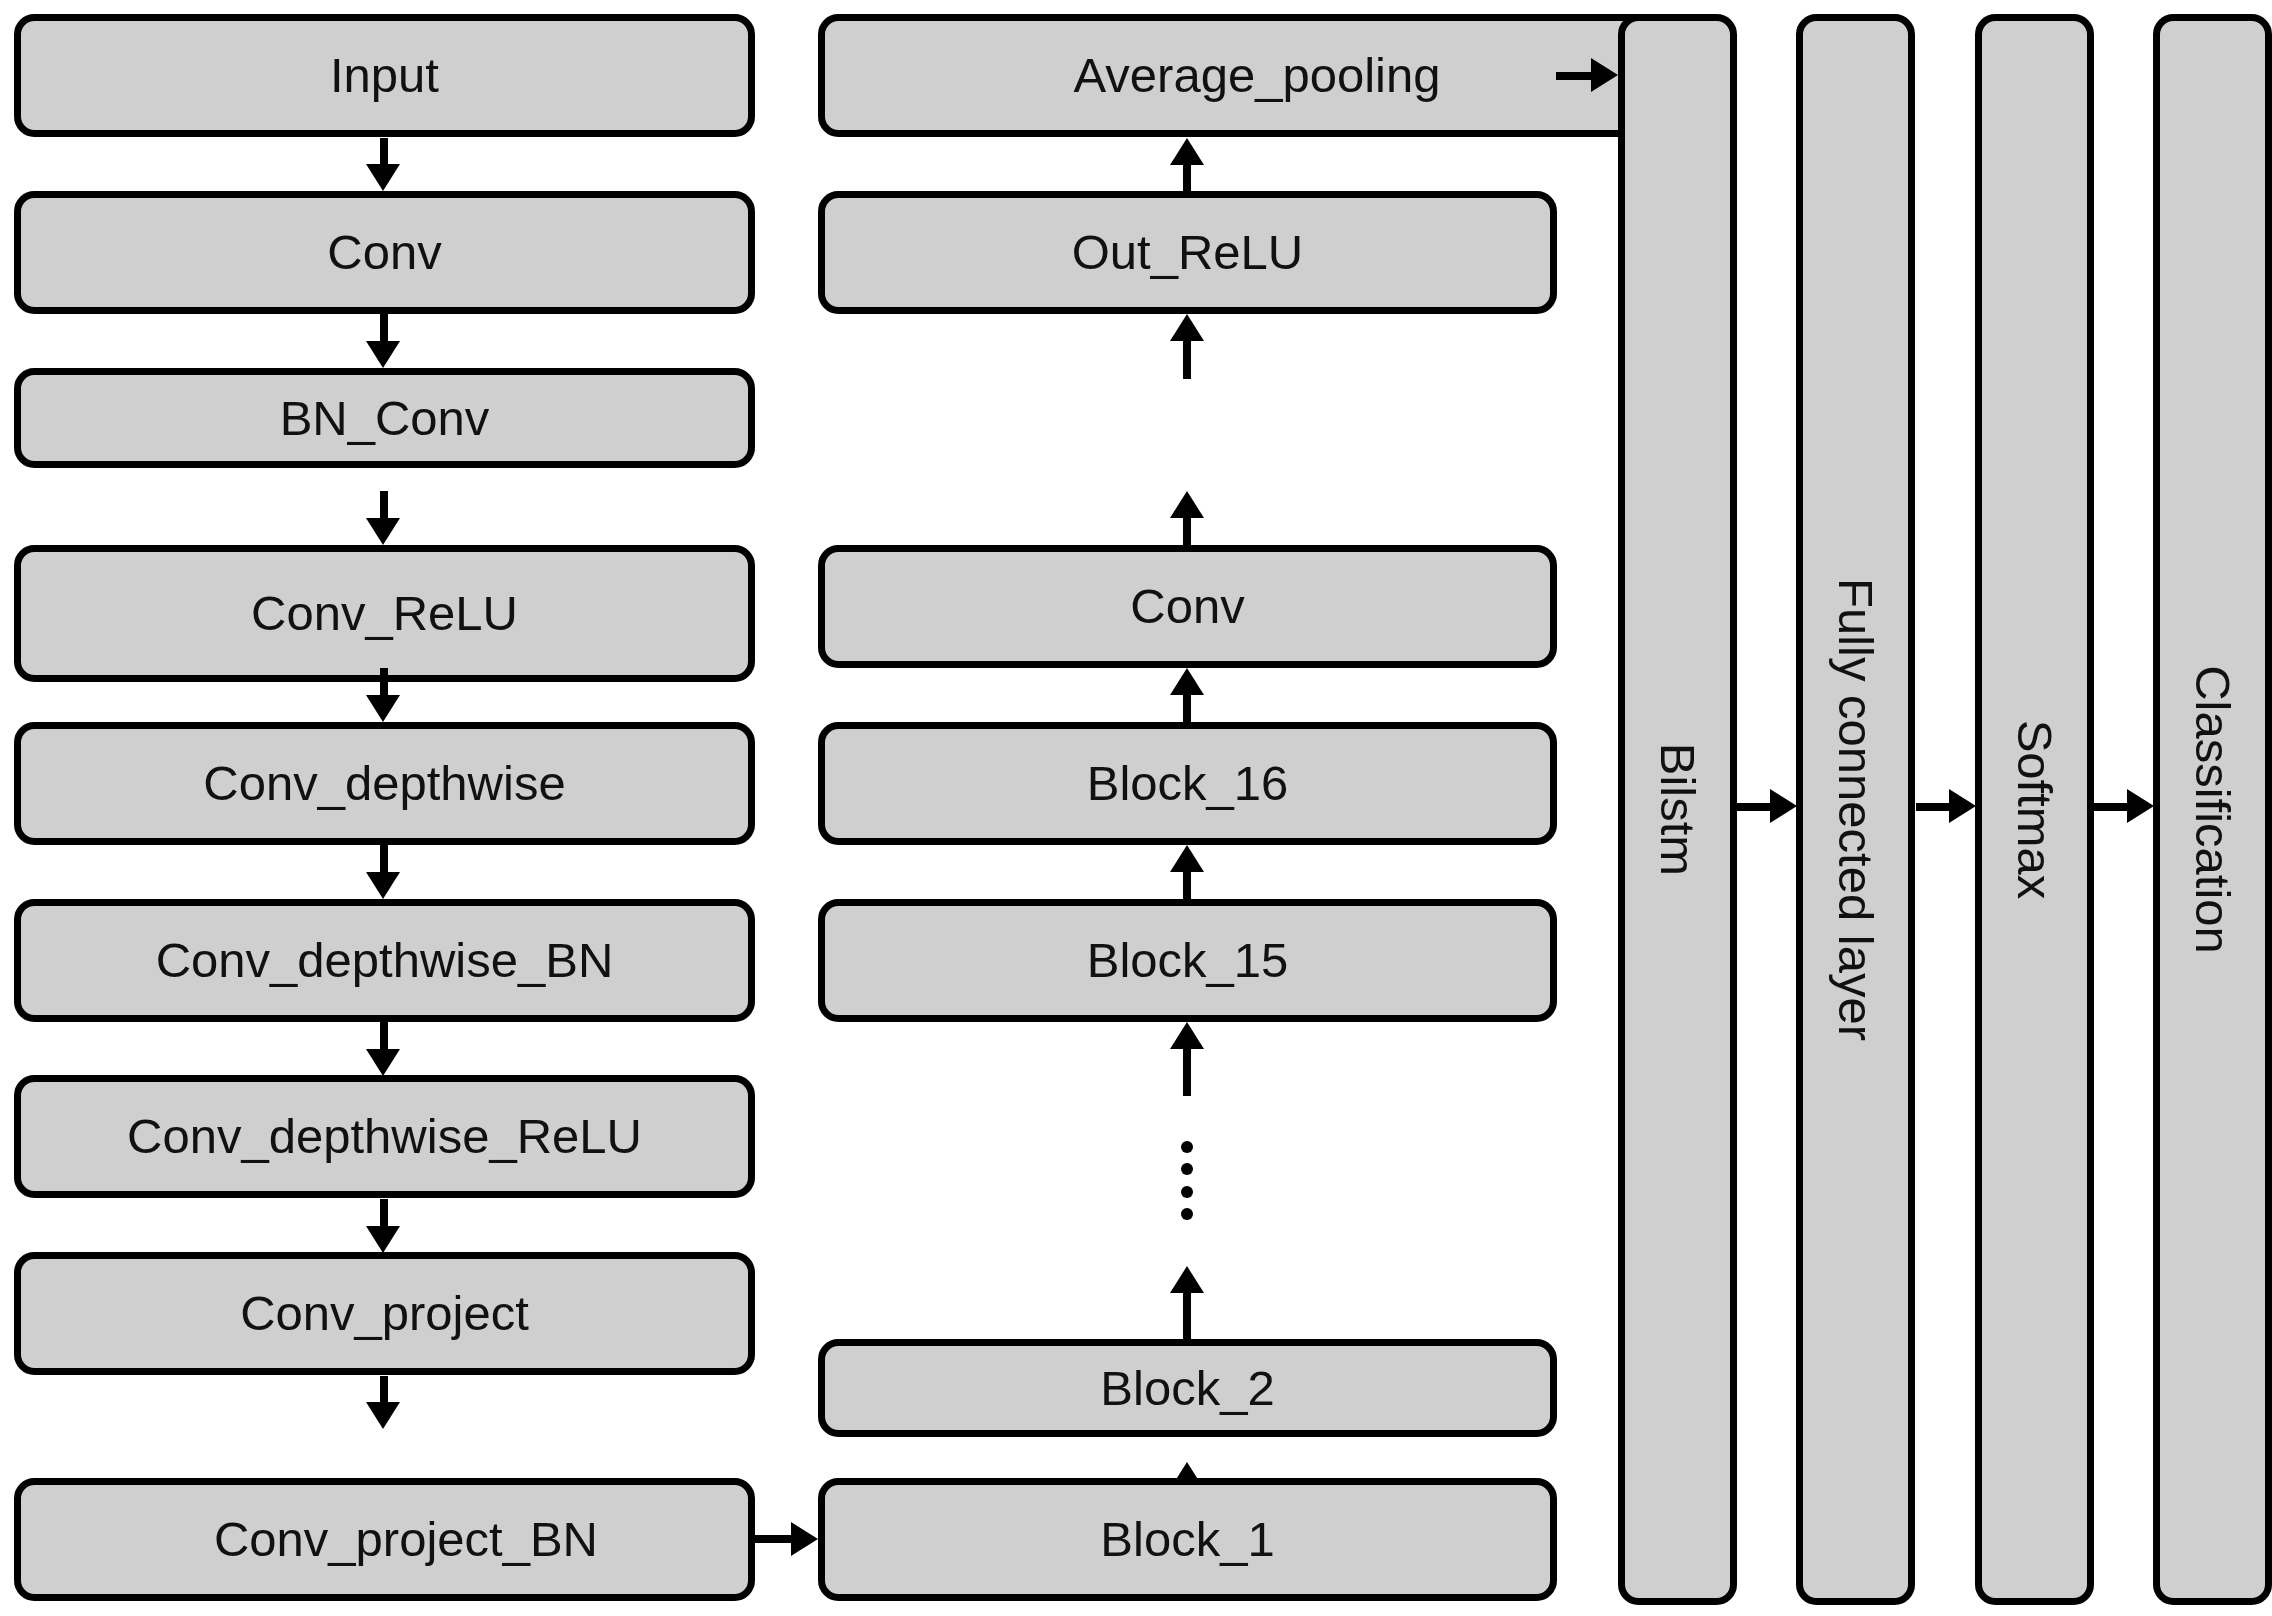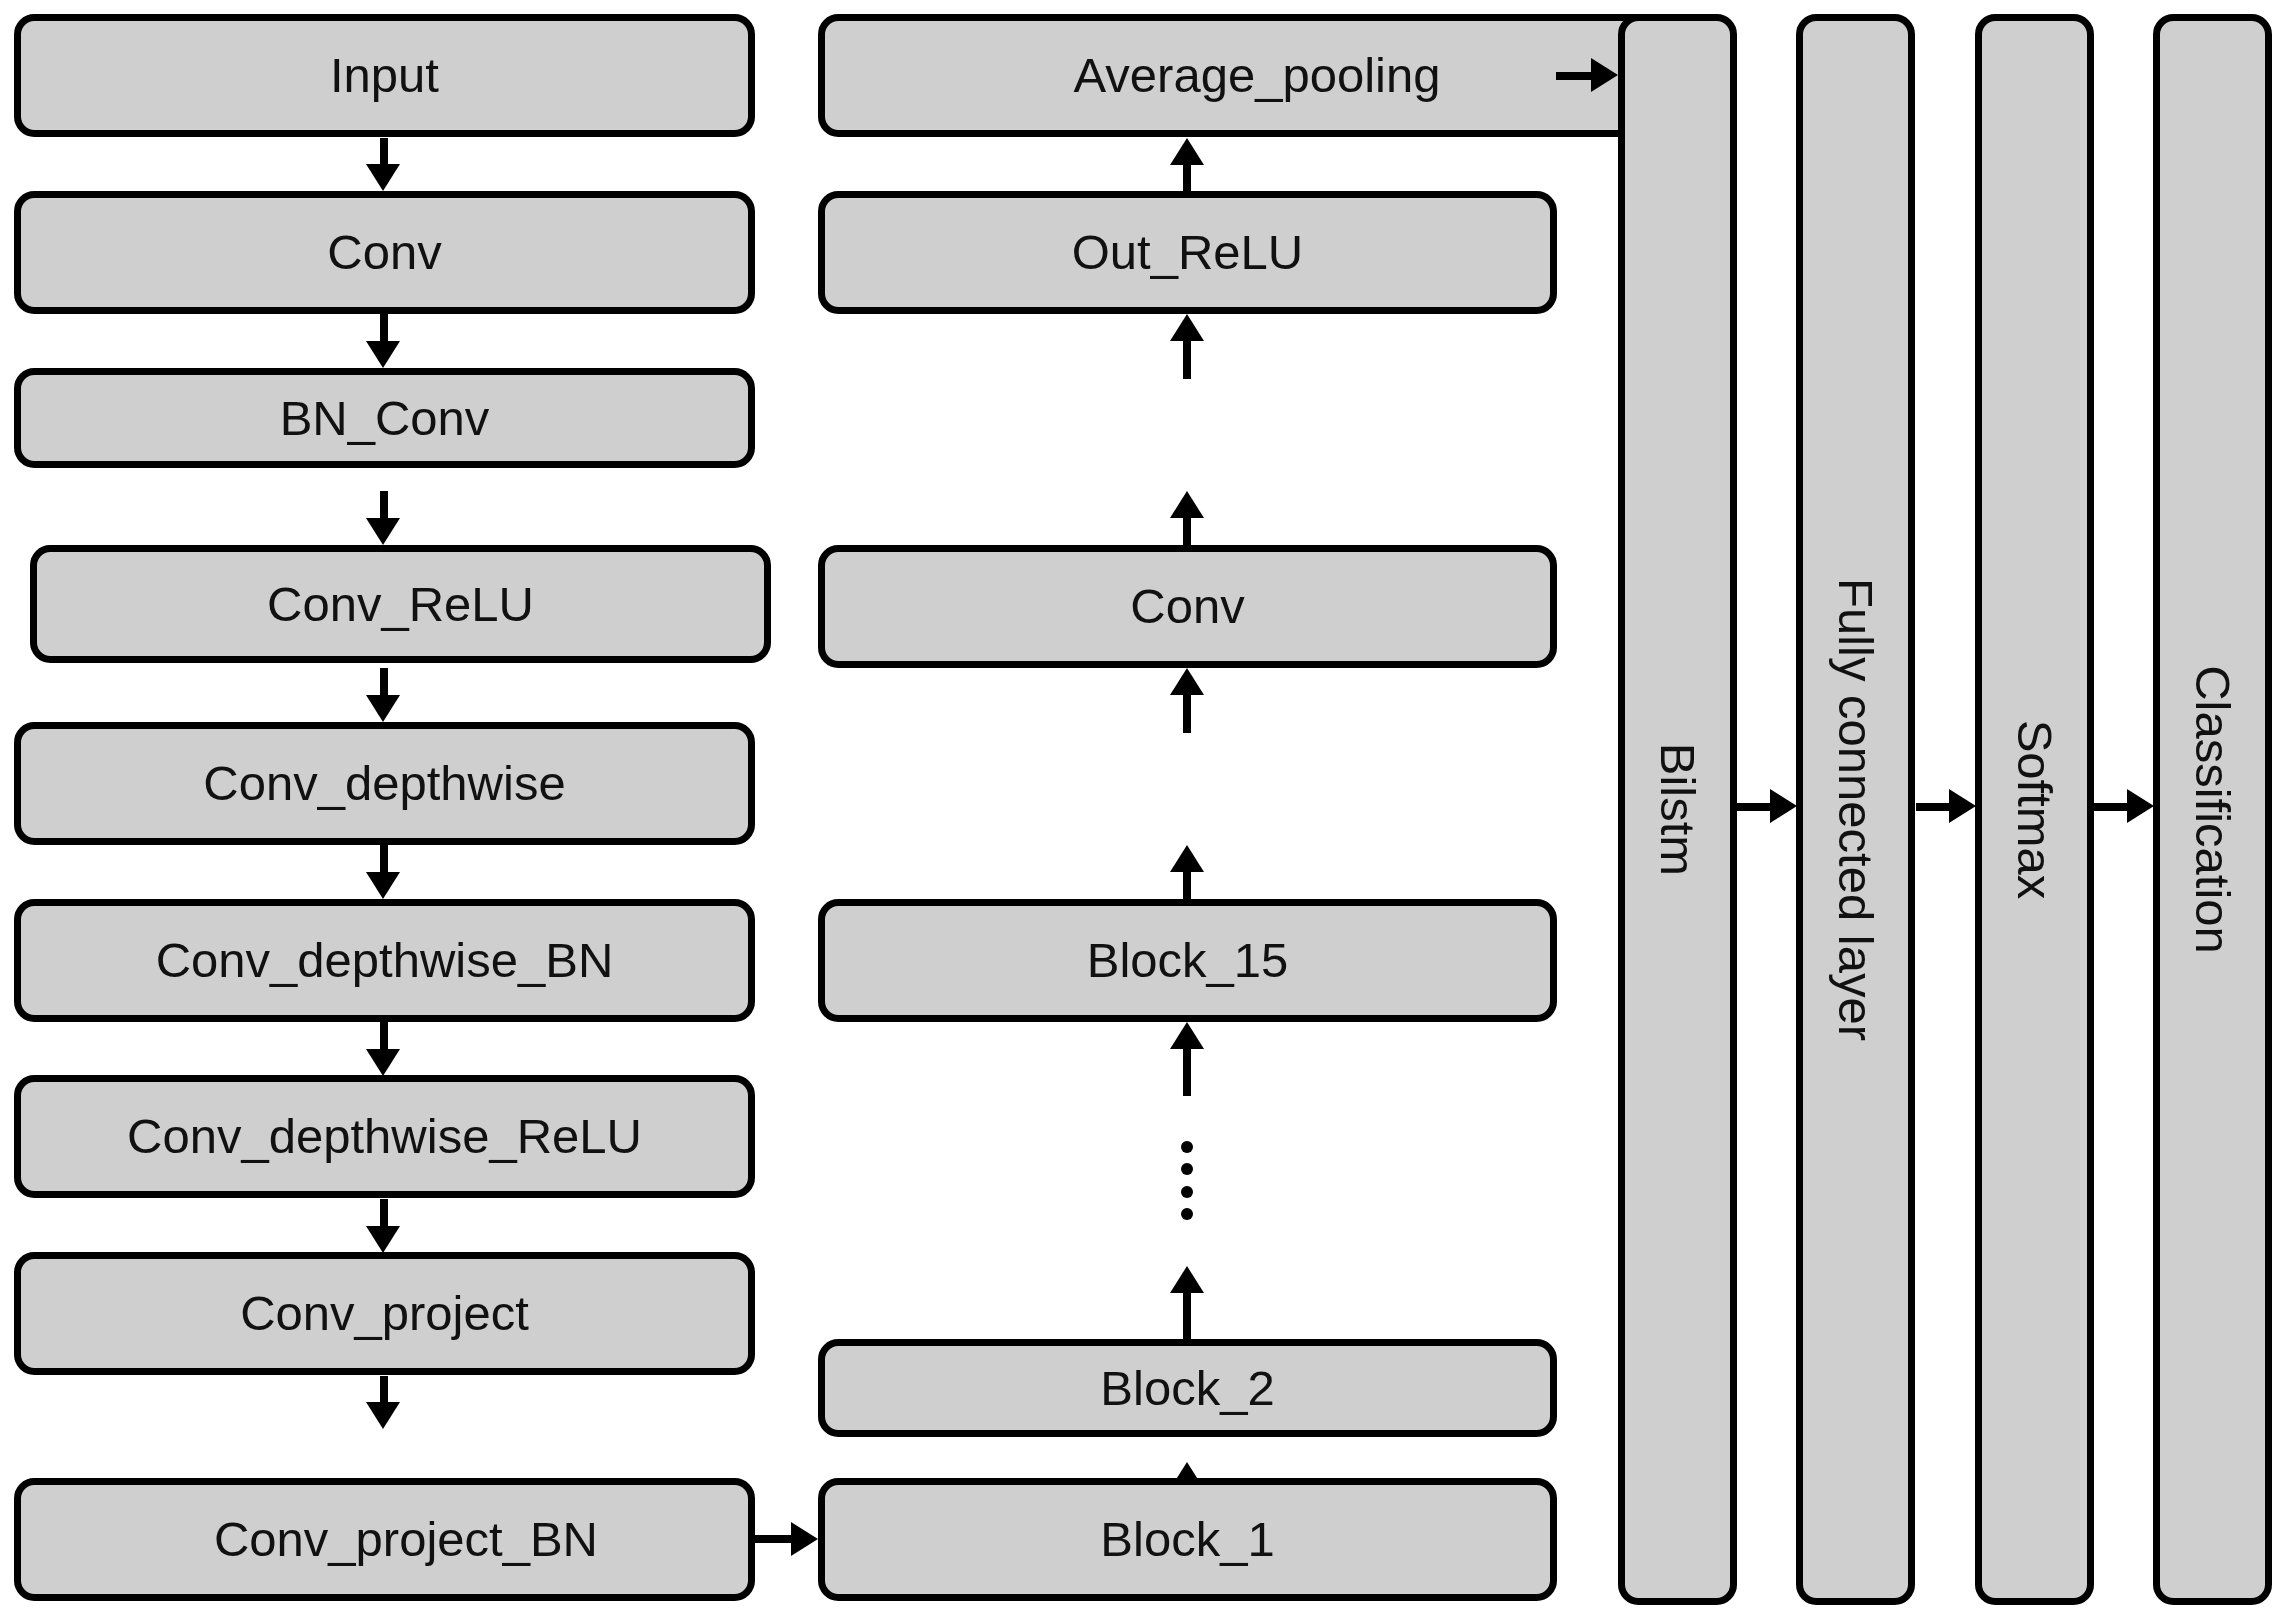--- a/index.html
+++ b/index.html
@@ -112,21 +112,21 @@
   </div>
   <div class="arrow-v" style="left:380px; top:314px; height:38px;"></div>
   <div class="arrow-head-down" style="left:366px; top:341px;"></div>
 
   <div class="node" style="left:14px; top:368px; width:741px; height:100px;">
     <span class="label">BN_Conv</span>
   </div>
   <div class="arrow-v" style="left:380px; top:491px; height:38px;"></div>
   <div class="arrow-head-down" style="left:366px; top:518px;"></div>
 
-  <div class="node" style="left:30px; top:545px; width:741px; height:118px;">
+  <div class="node" style="left:14px; top:545px; width:741px; height:137px;">
     <span class="label">Conv_ReLU</span>
   </div>
   <div class="arrow-v" style="left:380px; top:668px; height:38px;"></div>
   <div class="arrow-head-down" style="left:366px; top:695px;"></div>
 
   <div class="node" style="left:14px; top:722px; width:741px; height:123px;">
     <span class="label">Conv_depthwise</span>
   </div>
   <div class="arrow-v" style="left:380px; top:845px; height:38px;"></div>
   <div class="arrow-head-down" style="left:366px; top:872px;"></div>
@@ -170,20 +170,23 @@
 
   <div class="arrow-v" style="left:1183px; top:518px; height:38px;"></div>
   <div class="arrow-head-up" style="left:1170px; top:491px;"></div>
 
   <div class="node" style="left:818px; top:545px; width:739px; height:123px;">
     <span class="label">Conv</span>
   </div>
   <div class="arrow-v" style="left:1183px; top:695px; height:38px;"></div>
   <div class="arrow-head-up" style="left:1170px; top:668px;"></div>
 
+  <div class="node" style="left:818px; top:722px; width:739px; height:123px;">
+    <span class="label">Block_16</span>
+  </div>
   <div class="arrow-v" style="left:1183px; top:872px; height:38px;"></div>
   <div class="arrow-head-up" style="left:1170px; top:845px;"></div>
 
   <div class="node" style="left:818px; top:899px; width:739px; height:123px;">
     <span class="label">Block_15</span>
   </div>
 
   <div class="arrow-v" style="left:1183px; top:1049px; height:47px;"></div>
   <div class="arrow-head-up" style="left:1170px; top:1022px;"></div>
 

